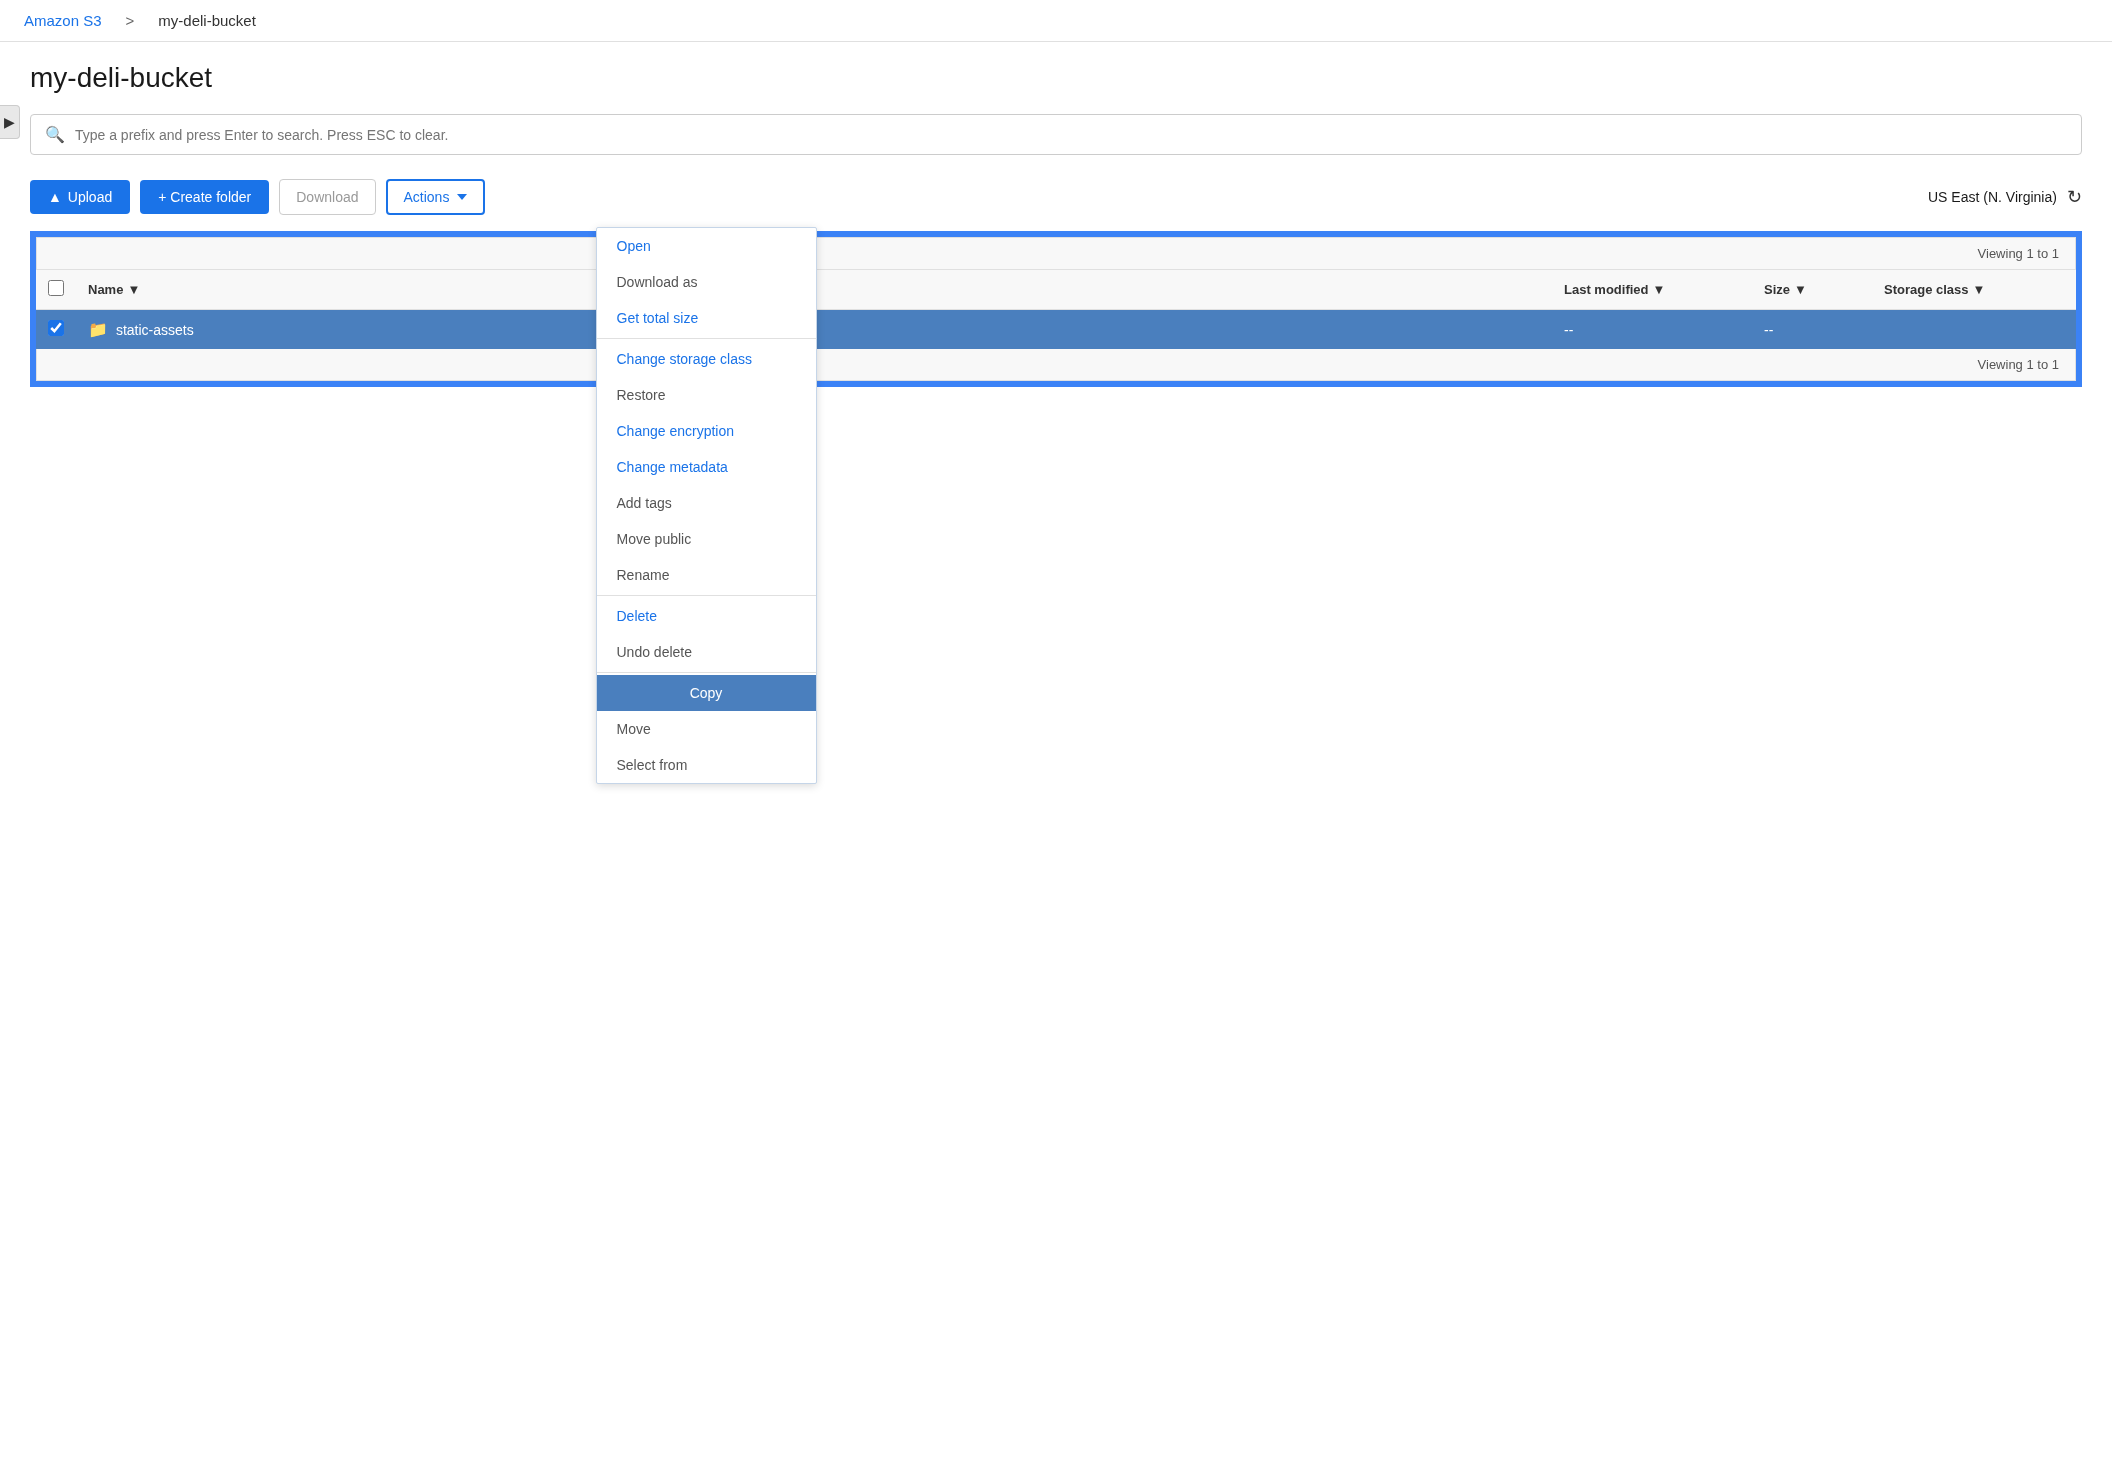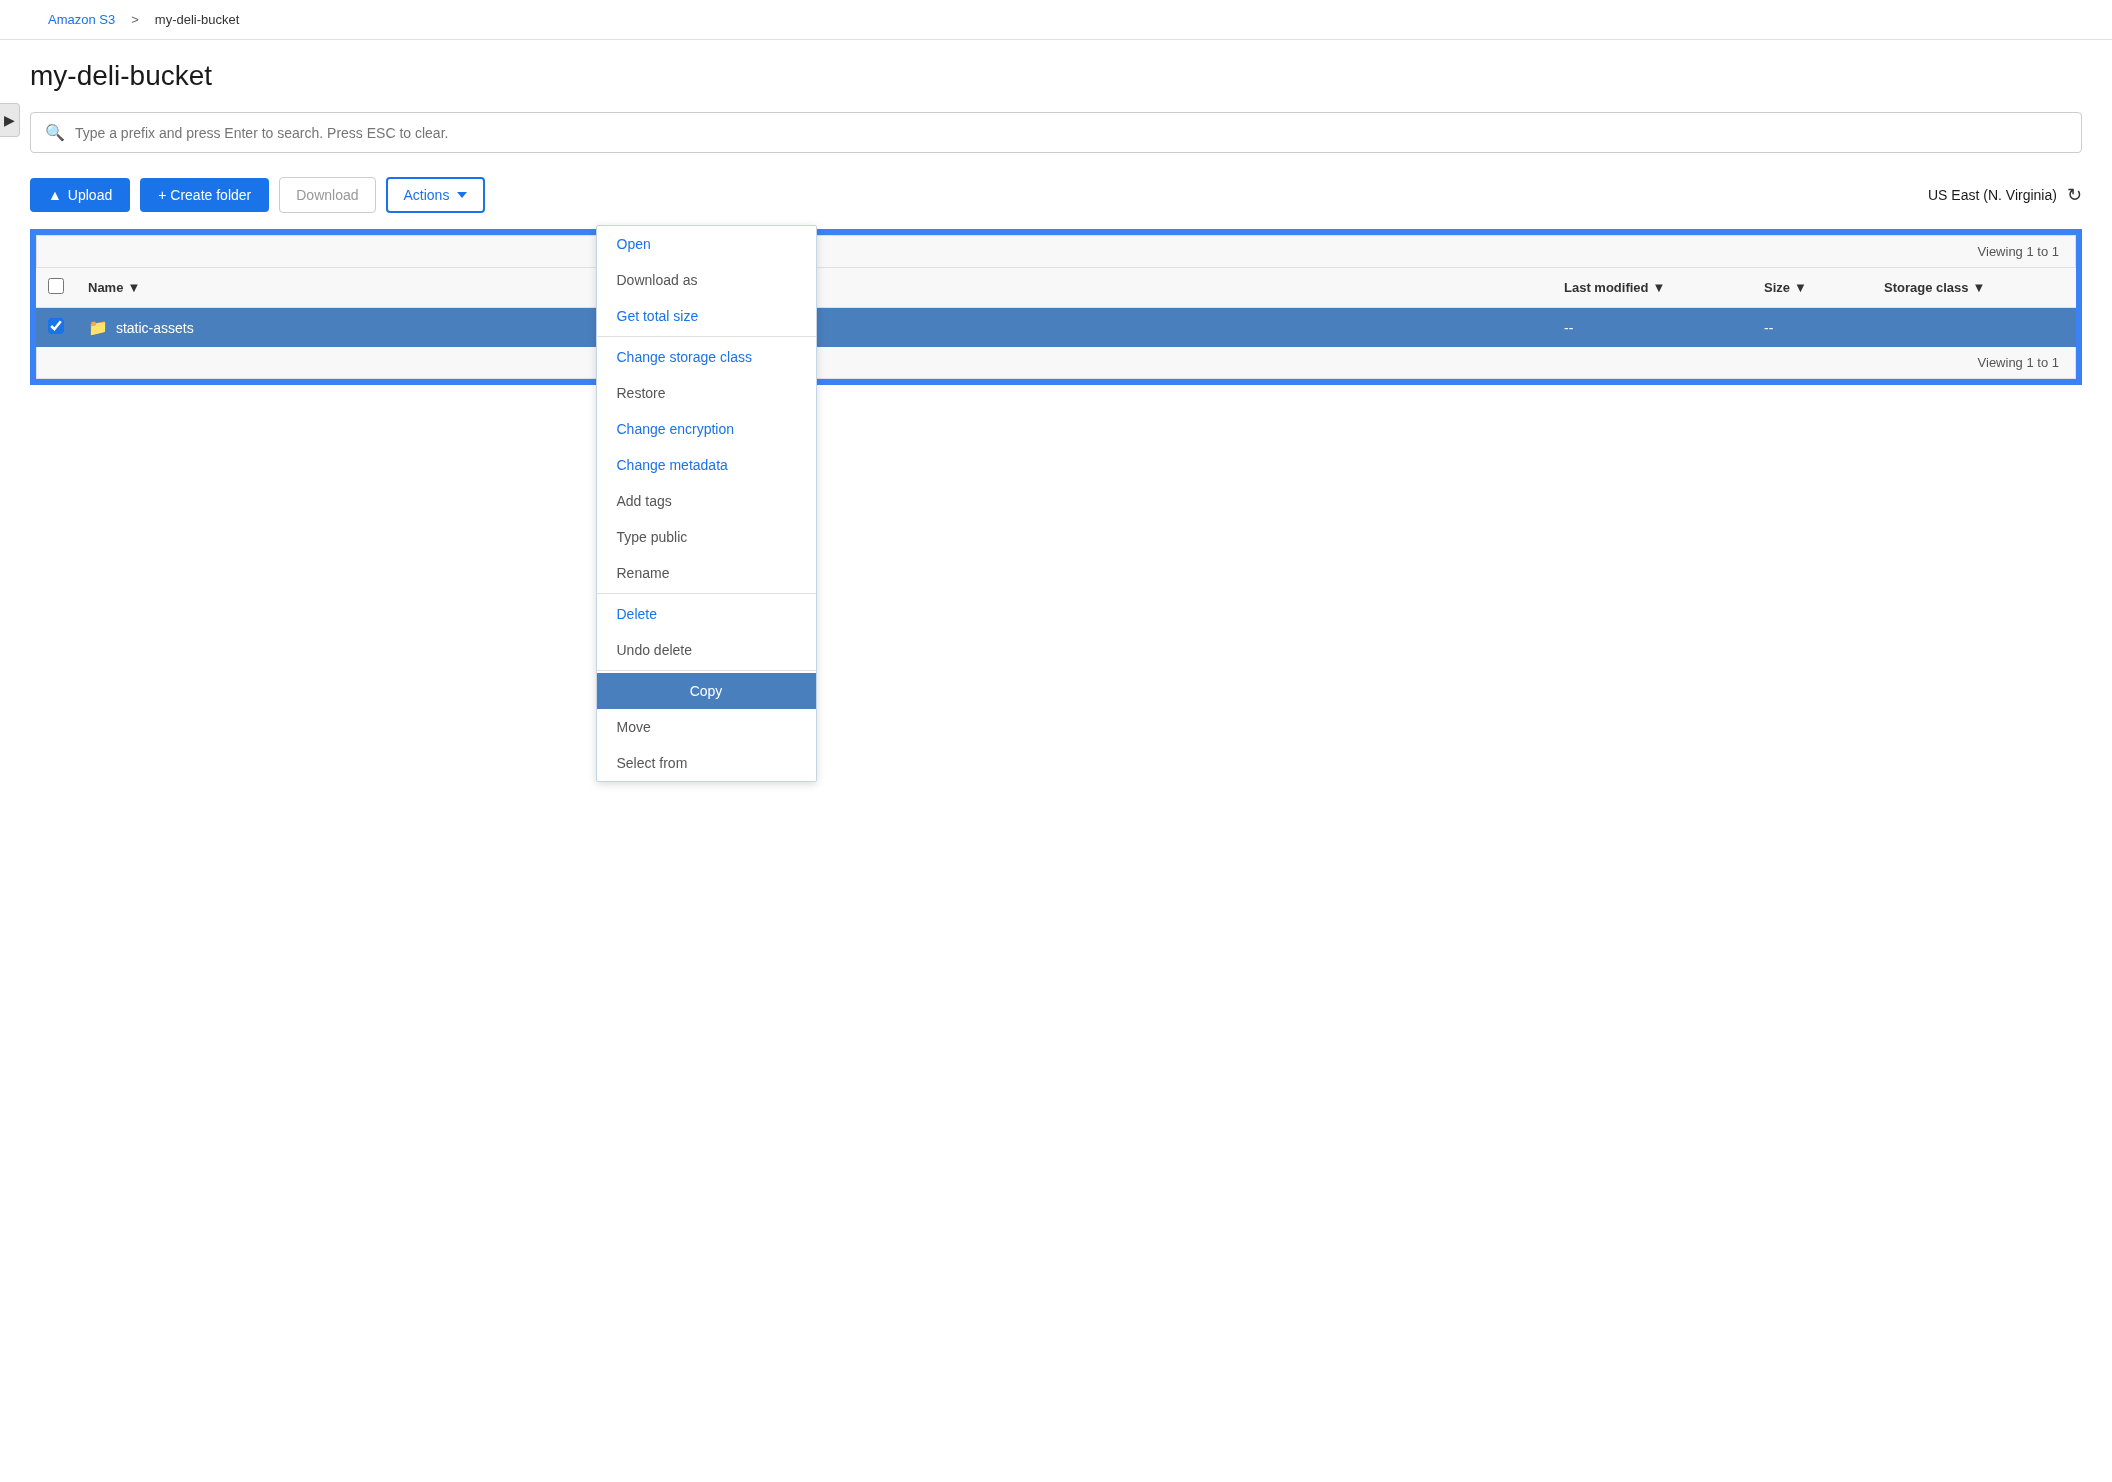--- a/index.html
+++ b/index.html
@@ -21,23 +21,22 @@
       background: #fff;
       padding: 12px 24px;
       border-bottom: 1px solid #e0e0e0;
       display: flex;
       align-items: center;
     }
 
     .breadcrumb {
       display: flex;
       align-items: center;
-      gap: 16px;
-      font-size: 13px;
-      margin-left: 24px;
+      gap: 24px;
+      font-size: 15px;
     }
 
     .breadcrumb-link {
       color: #1a73e8;
       cursor: pointer;
       text-decoration: none;
     }
 
     .breadcrumb-separator {
       color: #666;
@@ -363,21 +362,21 @@
         <div class="dropdown-menu">
           <div class="dropdown-item dropdown-item-blue">Open</div>
           <div class="dropdown-item">Download as</div>
           <div class="dropdown-item dropdown-item-blue">Get total size</div>
           <hr class="dropdown-divider">
           <div class="dropdown-item dropdown-item-blue">Change storage class</div>
           <div class="dropdown-item">Restore</div>
           <div class="dropdown-item dropdown-item-blue">Change encryption</div>
           <div class="dropdown-item dropdown-item-blue">Change metadata</div>
           <div class="dropdown-item">Add tags</div>
-          <div class="dropdown-item">Type public</div>
+          <div class="dropdown-item">Move public</div>
           <div class="dropdown-item">Rename</div>
           <hr class="dropdown-divider">
           <div class="dropdown-item dropdown-item-blue">Delete</div>
           <div class="dropdown-item">Undo delete</div>
           <hr class="dropdown-divider">
           <div class="dropdown-item dropdown-item-highlighted">Copy</div>
           <div class="dropdown-item">Move</div>
           <div class="dropdown-item">Select from</div>
         </div>
       </div>

